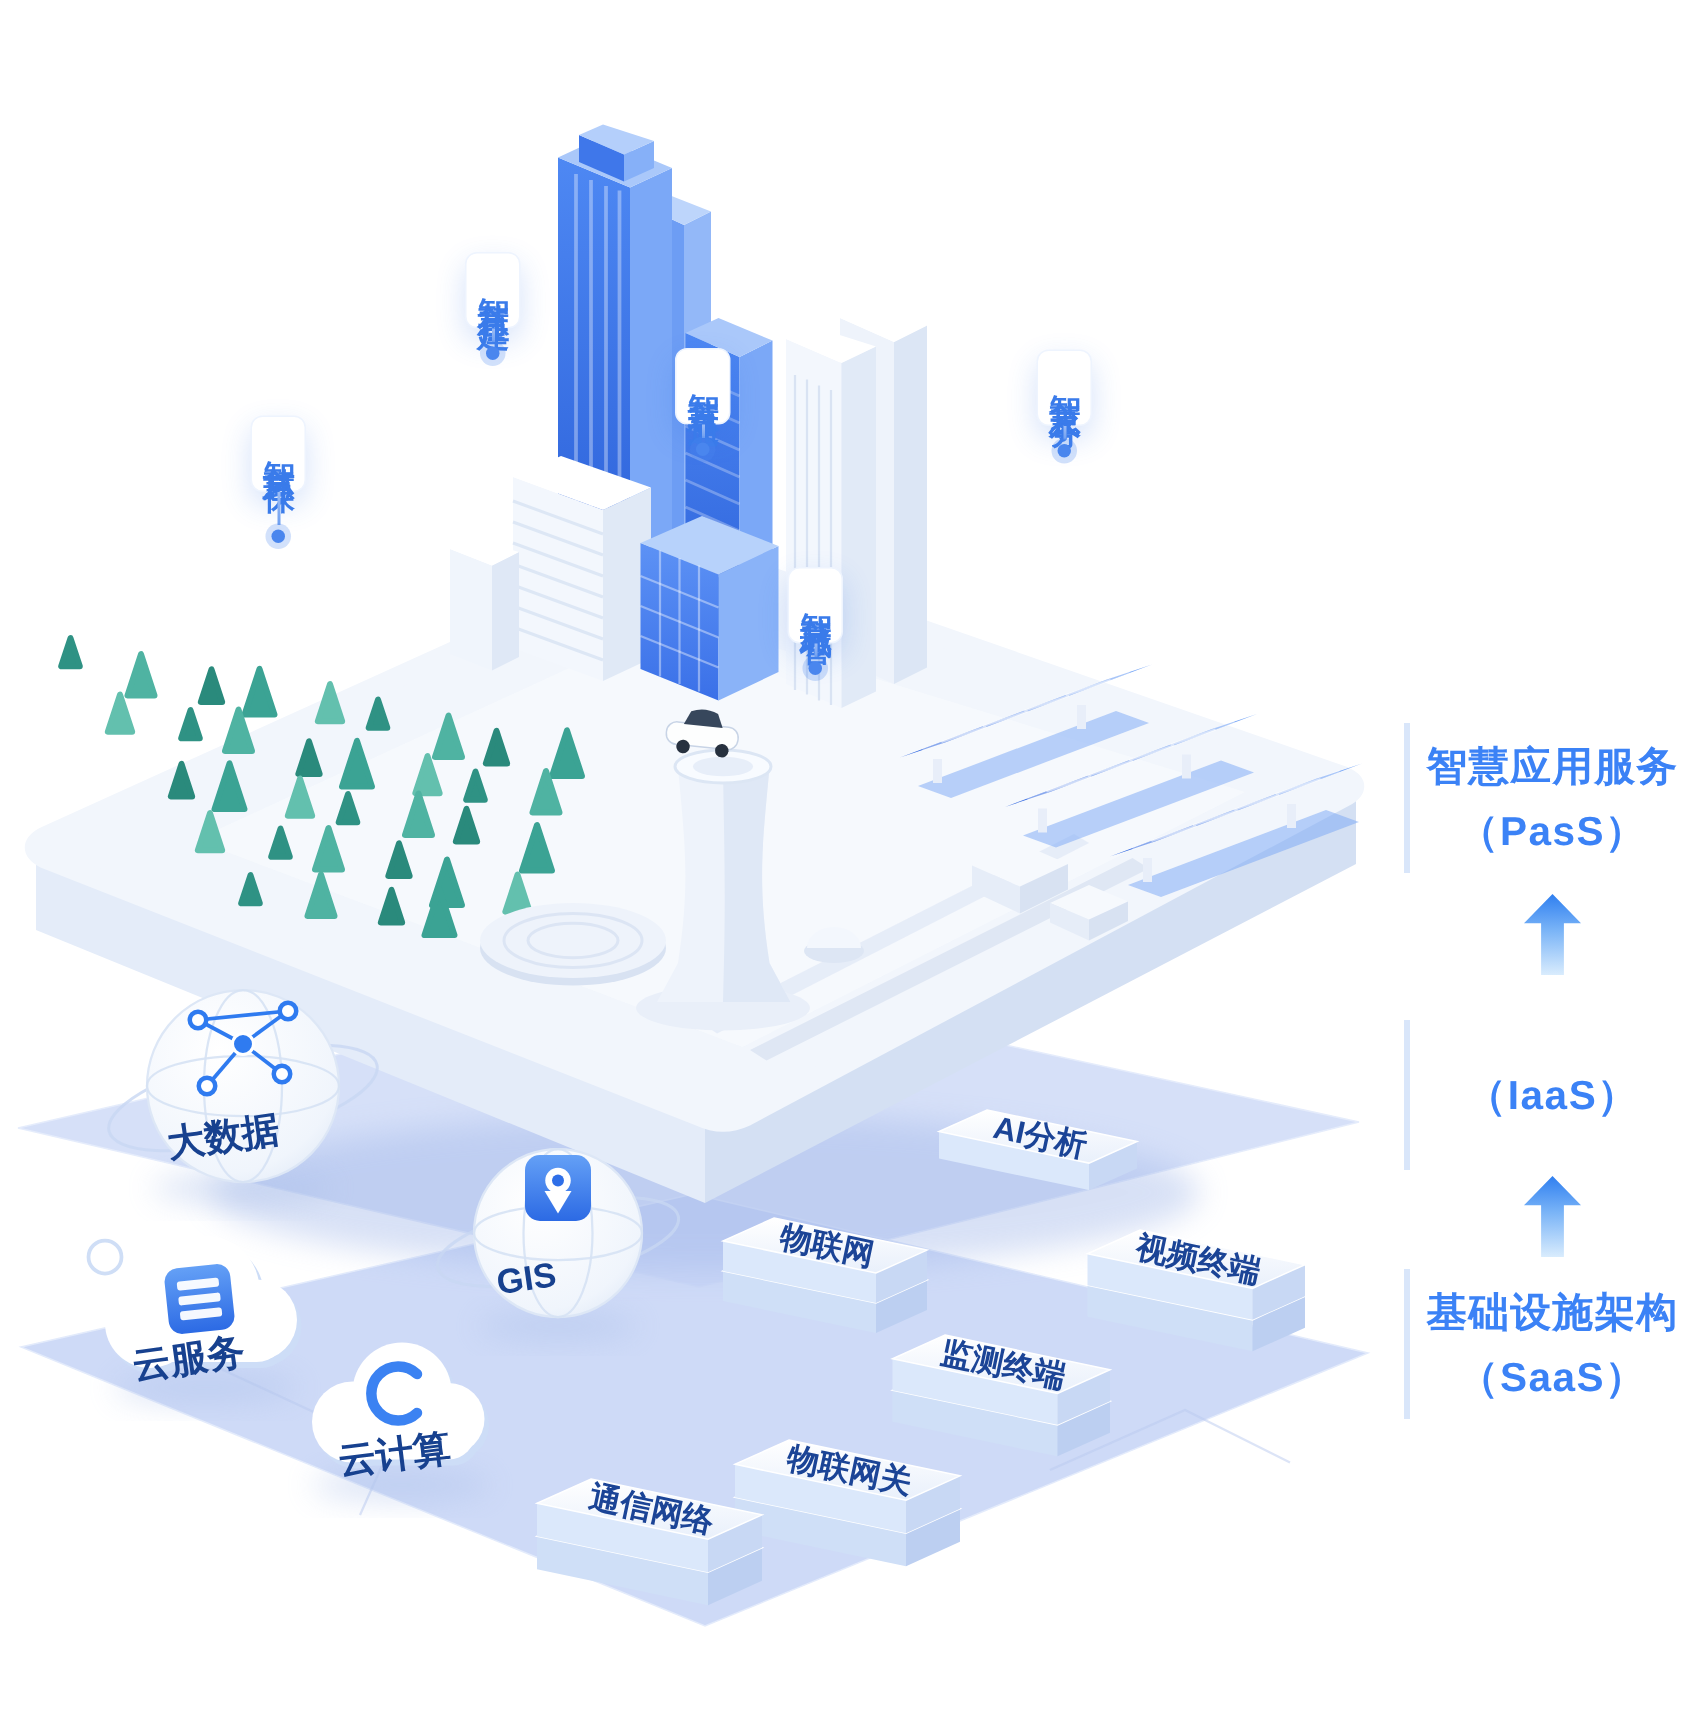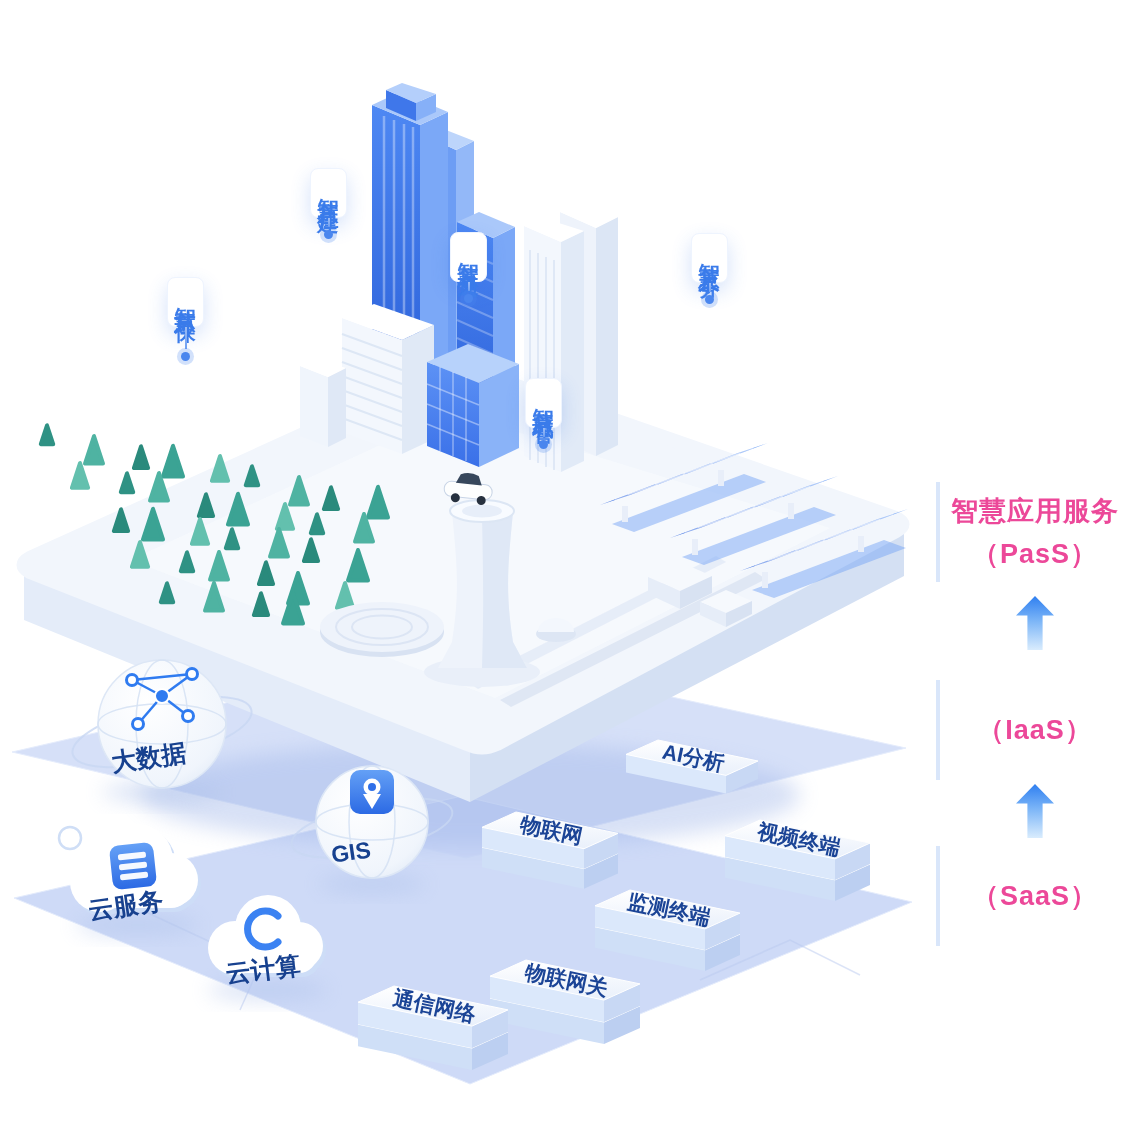--- a/index.html
+++ b/index.html
@@ -25,21 +25,21 @@
     width:9px;height:9px;border-radius:50%;background:#4a86ee;
     box-shadow:0 0 0 4px rgba(74,134,238,.25);margin-top:3px;
   }
 
   
   .arch-item{
     position:absolute;left:936px;width:190px;height:100px;z-index:3;
     border-left:4px solid #d9e6fa;
     display:flex;flex-direction:column;justify-content:center;align-items:center;gap:7px;
   }
-  .arch-title,.arch-sub{color:#ec4899;font-size:27px;font-weight:600;letter-spacing:1px;white-space:nowrap;}
+  .arch-title,.arch-sub{color:#3b82f6;font-size:27px;font-weight:600;letter-spacing:1px;white-space:nowrap;}
   .up-arrow{
     position:absolute;left:1016px;width:38px;height:54px;z-index:3;
     background:linear-gradient(180deg,#2f7ff0 0%,#7ab4f7 45%,#d9ecfd 100%);
     clip-path:polygon(50% 0,100% 36%,70% 36%,70% 100%,30% 100%,30% 36%,0 36%);
   }
 </style>
 </head>
 <body>
 
 <div class="canvas">
@@ -467,16 +467,17 @@
 <div class="arch-item" style="top:482px;">
   <div class="arch-title">智慧应用服务</div>
   <div class="arch-sub">（PasS）</div>
 </div>
 <div class="up-arrow" style="top:596px;"></div>
 <div class="arch-item" style="top:680px;">
   <div class="arch-sub">（IaaS）</div>
 </div>
 <div class="up-arrow" style="top:784px;"></div>
 <div class="arch-item" style="top:846px;">
+  <div class="arch-title">基础设施架构</div>
   <div class="arch-sub">（SaaS）</div>
 </div>
 
 </div>
 
 </body></html>

